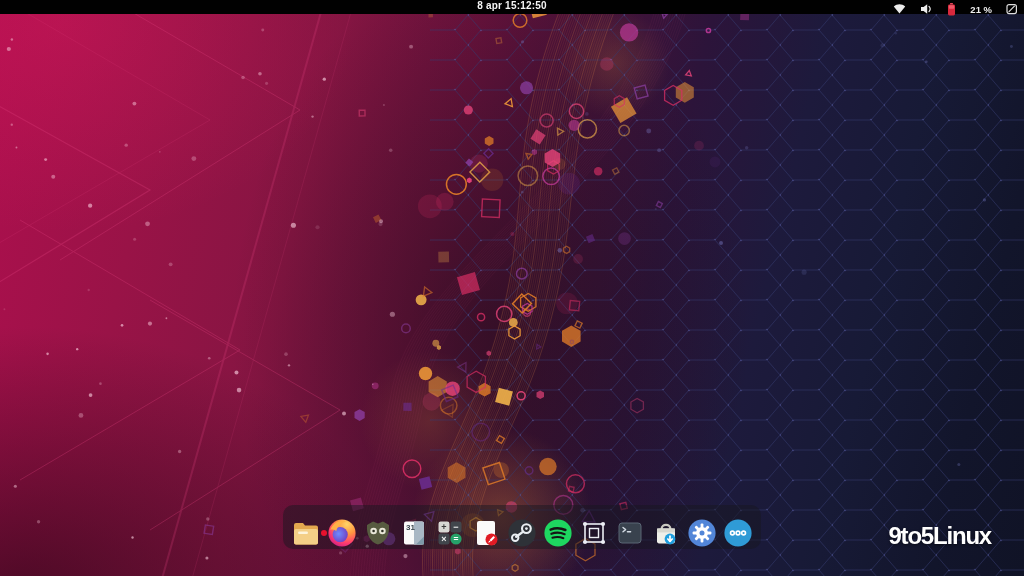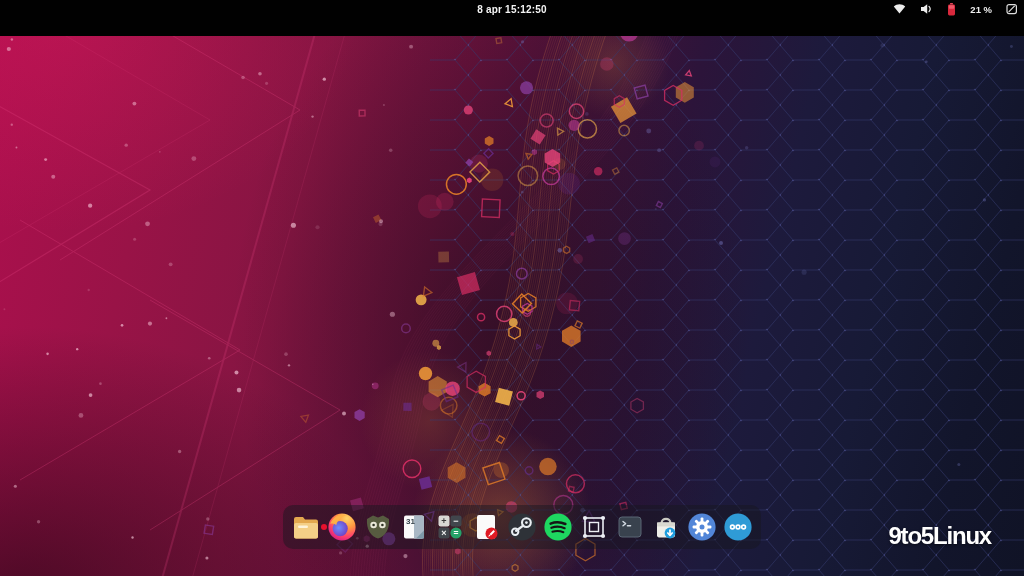--- a/index.html
+++ b/index.html
@@ -16,36 +16,36 @@
       radial-gradient(circle 70px at 42% 73%, rgba(242,150,60,.16), rgba(242,150,60,0) 100%),
       radial-gradient(circle 55px at 60% 11%, rgba(242,150,60,.18), rgba(242,150,60,0) 100%),
       radial-gradient(ellipse 360px 520px at 48% 58%, rgba(30,12,22,.50), rgba(30,12,22,0) 72%),
       radial-gradient(ellipse 420px 300px at 6% 4%, rgba(235,30,100,.28), rgba(235,30,100,0) 70%),
       radial-gradient(ellipse 600px 420px at 2% 104%, rgba(26,4,16,.62), rgba(26,4,16,0) 65%),
       linear-gradient(103deg,#ae0f4e 0%,#991347 16%,#851542 30%,#67123c 42%,#451238 52%,#2c143a 62%,#1d1a3c 72%,#171a36 82%,#12152b 92%,#101326 100%);
   }
   .wallpaper svg{position:absolute;left:0;top:0;}
   
   .panel{
-    position:absolute;left:0;top:0;width:1024px;height:36px;background:#010101;
-    display:flex;align-items:flex-start;justify-content:center;z-index:30;
+    position:absolute;left:0;top:0;width:1024px;height:14px;background:#010101;
+    display:flex;align-items:flex-end;justify-content:center;z-index:30;
   }
   .panel-clock{
     color:#f4f4f4;font-size:10px;font-weight:bold;letter-spacing:.2px;
     padding:0 8px;height:18px;display:flex;align-items:center;cursor:default;
   }
   .panel-status{
     position:absolute;right:6px;top:0;height:18px;display:flex;align-items:center;gap:14px;
   }
   .battery-percent{color:#efefef;font-size:9.5px;font-weight:bold;}
   
   .dock{
     position:absolute;left:283px;bottom:27px;height:44px;z-index:25;
     background:rgba(22,22,32,.48);border-radius:10px;
-    display:flex;align-items:center;gap:4px;padding:0 7px;
+    display:flex;align-items:flex-end;gap:4px;padding:0 7px;
   }
   .dock-item{position:relative;width:32px;height:32px;display:flex;align-items:center;justify-content:center;cursor:pointer;}
   .notif-dot{position:absolute;left:-5px;top:13px;width:6px;height:6px;border-radius:50%;background:#e8112d;}
   
   .watermark{
     position:absolute;right:33px;bottom:26px;z-index:20;
     color:#ffffff;font-size:24px;font-weight:800;letter-spacing:-1.2px;
     text-shadow:0 1px 3px rgba(0,0,0,.55);
   }
 </style>

